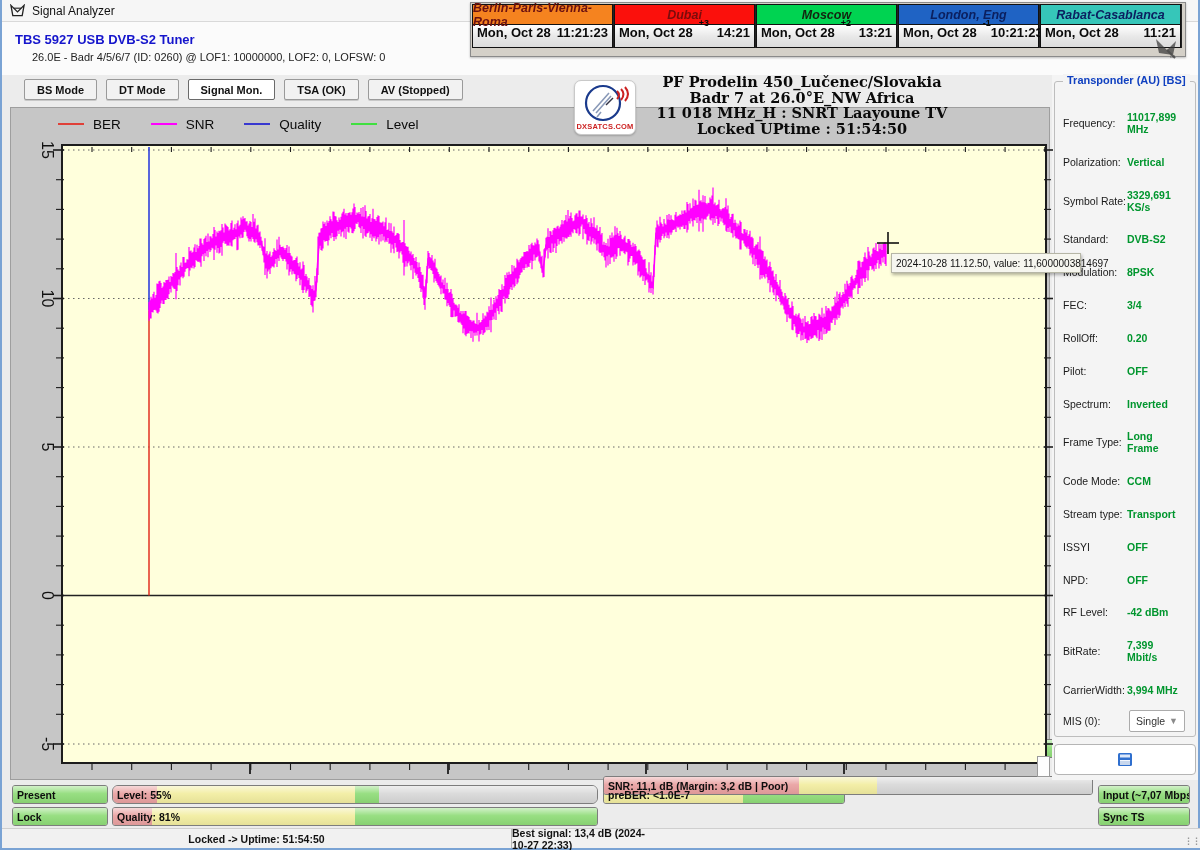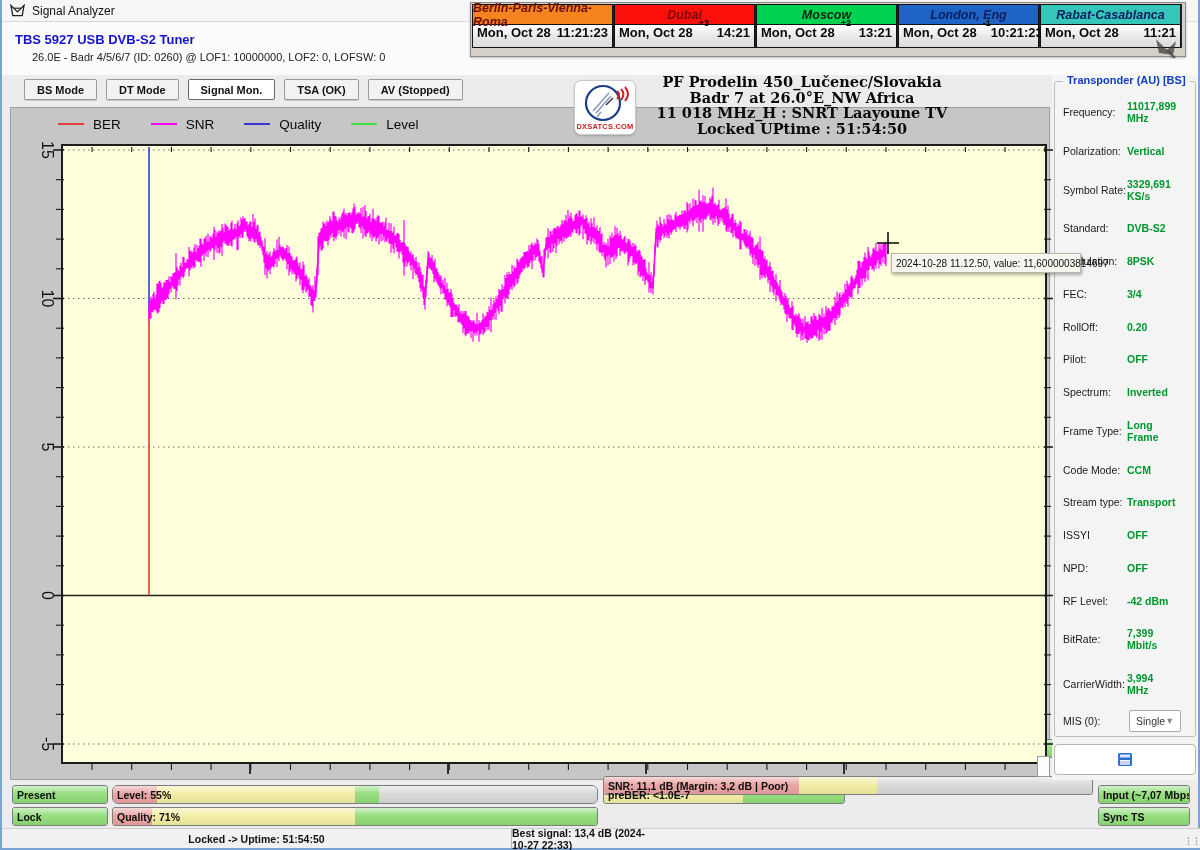--- a/index.html
+++ b/index.html
@@ -60,25 +60,25 @@
                      font-size:7.5px; font-weight:bold; color:#c22; letter-spacing:.2px; }
 
   
   .tooltip { position:absolute; left:889px; top:253px; width:190px; height:20px; background:#f6f6ef;
              border:1px solid #b6b6a6; box-shadow:1px 2px 3px rgba(0,0,0,.3); z-index:6;
              font-size:10px; color:#111; display:flex; align-items:center; padding:0 4px; white-space:nowrap; }
 
   
   .right-panel { position:absolute; left:1050px; top:75px; width:146px; height:705px; background:#f4f4f4; z-index:2; }
   .tp-box { position:absolute; left:2px; top:6px; width:142px; height:656px; border:1px solid #bdbdbd; border-radius:3px;
-            background:#f4f4f4; padding:10px 22px 6px 8px; }
+            background:#f4f4f4; padding:10px 10px 6px 8px; }
   .tp-legend { position:absolute; left:8px; top:-8px; background:#f4f4f4; padding:0 4px;
                font-size:11px; font-weight:bold; color:#1040c0; }
   .tp-rows { display:flex; flex-direction:column; justify-content:space-between; height:596px; margin-top:8px; }
-  .tp-row { display:flex; align-items:center; font-size:10.5px; }
+  .tp-row { display:flex; align-items:center; font-size:10.5px;margin-top:11px; }
   .tp-label { color:#1a1a1a; width:64px; flex:0 0 auto; }
   .tp-value { color:#00962e; font-weight:bold; }
   .mis-row { display:flex; align-items:center; font-size:10.5px; margin-top:14px; }
   .mis-select { margin-left:2px; width:72px; height:22px; background:#fff; border:1px solid #ababab; border-radius:2px;
                 font-size:10.5px; color:#333; display:flex; align-items:center; padding:0 6px; justify-content:space-between; }
   .mis-chevron { color:#8a8a8a; font-size:9px; }
   .save-btn { position:absolute; left:1052px; top:744px; width:142px; height:31px; background:#fff;
               border:1px solid #b5b5b5; border-radius:4px; z-index:2; display:flex; align-items:center; justify-content:center; }
   .corner-box { position:absolute; left:1035px; top:756px; width:13px; height:21px; background:#fdfdfd; border:1px solid #9a9a9a; z-index:4; }
 
@@ -460,21 +460,21 @@
       <div class="meter" style="left: 10px; top: 807px; width: 96px;">
         <div class="seg" style="left: 0%; width: 100%; background: rgb(143, 220, 120);"></div>
         <div class="shine"></div>
         <span class="mlabel">Lock</span>
       </div>
       <div class="meter" style="left: 110px; top: 807px; width: 486px;">
         <div class="seg" style="left: 0%; width: 8%; background: rgb(233, 160, 160);"></div>
         <div class="seg" style="left: 8%; width: 42%; background: rgb(242, 237, 160);"></div>
         <div class="seg" style="left: 50%; width: 50%; background: rgb(143, 220, 120);"></div>
         <div class="shine"></div>
-        <span class="mlabel">Quality: 71%</span>
+        <span class="mlabel">Quality: 81%</span>
       </div>
       <div class="meter" style="left: 601px; top: 776px; width: 490px;">
         <div class="seg" style="left: 0%; width: 40%; background: rgb(233, 160, 160);"></div>
         <div class="seg" style="left: 40%; width: 16%; background: rgb(242, 237, 160);"></div>
         <div class="seg" style="left: 56%; width: 44%; background: rgb(216, 216, 216);"></div>
         <div class="shine"></div>
         <span class="mlabel">SNR: 11,1 dB (Margin: 3,2 dB | Poor)</span>
       </div>
       <div class="meter" style="left: 1096px; top: 807px; width: 92px; text-align: right;">
         <div class="seg" style="left: 0%; width: 100%; background: rgb(143, 220, 120);"></div>

